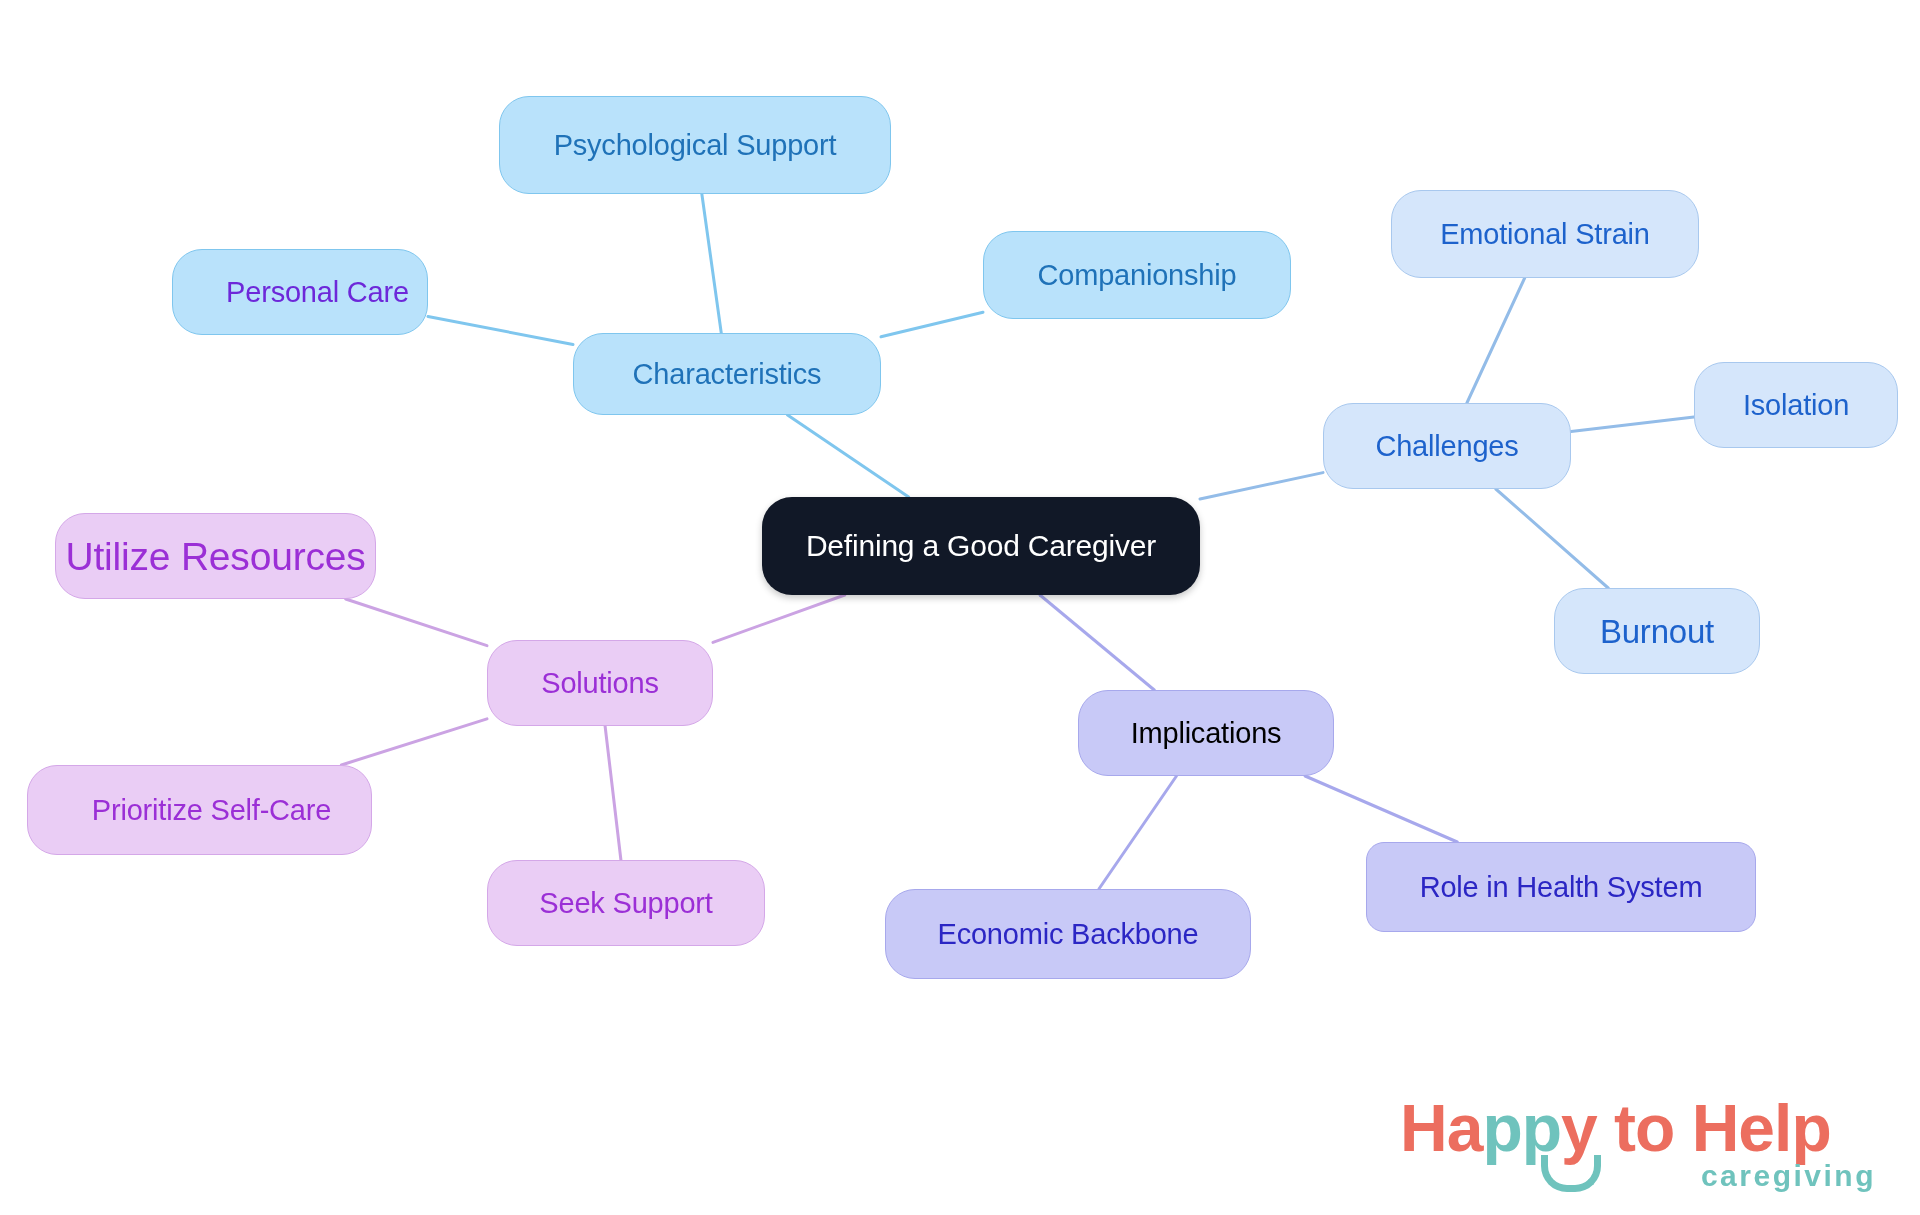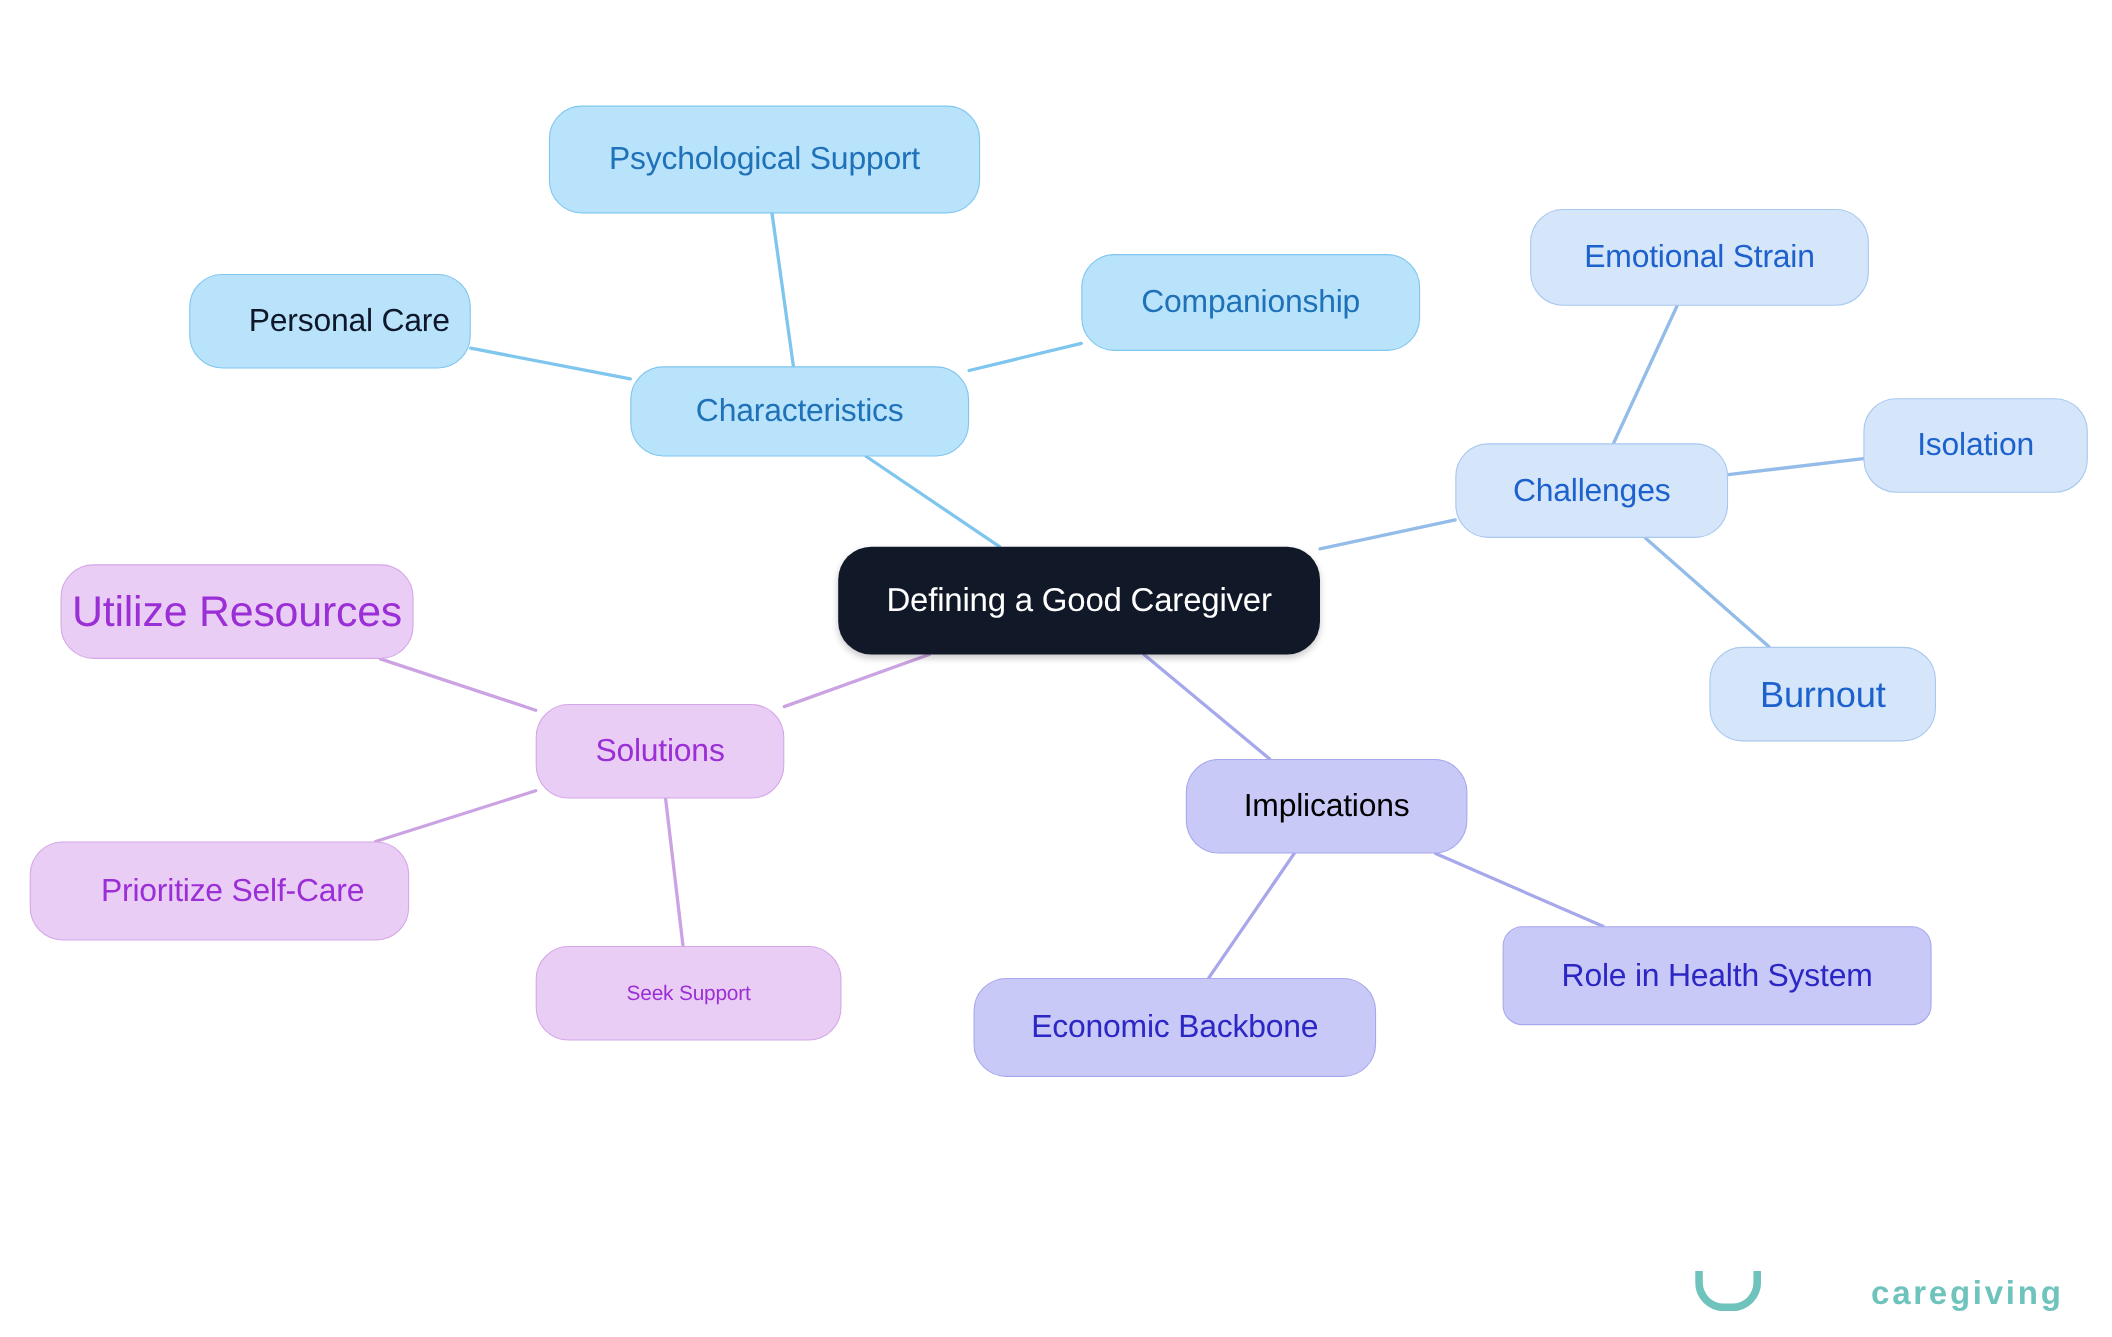--- a/index.html
+++ b/index.html
@@ -111,21 +111,21 @@
   <div id="node-layer">
       <div class="node root" style="left: 762px; top: 497px; width: 438px; height: 98px; background: rgb(17, 24, 39); border-color: rgb(17, 24, 39); color: rgb(255, 255, 255); font-size: 30px; border-radius: 30px;">
         <span class="label">Defining a Good Caregiver</span>
       </div>
       <div class="node" style="left: 573px; top: 333px; width: 308px; height: 82px; background: rgb(185, 226, 251); border-color: rgb(127, 198, 238); color: rgb(31, 114, 184); font-size: 29px; border-radius: 30px;">
         <span class="label">Characteristics</span>
       </div>
       <div class="node" style="left: 499px; top: 96px; width: 392px; height: 98px; background: rgb(185, 226, 251); border-color: rgb(127, 198, 238); color: rgb(31, 114, 184); font-size: 29px; border-radius: 30px;">
         <span class="label">Psychological Support</span>
       </div>
-      <div class="node" style="left: 172px; top: 249px; width: 256px; height: 86px; background: rgb(185, 226, 251); border-color: rgb(127, 198, 238); color: #0f172a; font-size: 29px; border-radius: 30px; padding-left: 35px;">
+      <div class="node" style="left: 172px; top: 249px; width: 256px; height: 86px; background: rgb(185, 226, 251); border-color: rgb(127, 198, 238); color: #6d28d9; font-size: 29px; border-radius: 30px; padding-left: 35px;">
         <span class="label">Personal Care</span>
       </div>
       <div class="node" style="left: 983px; top: 231px; width: 308px; height: 88px; background: rgb(185, 226, 251); border-color: rgb(127, 198, 238); color: rgb(31, 114, 184); font-size: 29px; border-radius: 30px;">
         <span class="label">Companionship</span>
       </div>
       <div class="node" style="left: 1323px; top: 403px; width: 248px; height: 86px; background: rgb(213, 230, 251); border-color: rgb(168, 200, 238); color: rgb(29, 98, 204); font-size: 29px; border-radius: 30px;">
         <span class="label">Challenges</span>
       </div>
       <div class="node" style="left: 1391px; top: 190px; width: 308px; height: 88px; background: rgb(213, 230, 251); border-color: rgb(168, 200, 238); color: rgb(29, 98, 204); font-size: 29px; border-radius: 30px;">
         <span class="label">Emotional Strain</span>
@@ -147,23 +147,26 @@
       </div>
       <div class="node" style="left: 487px; top: 640px; width: 226px; height: 86px; background: rgb(234, 205, 245); border-color: rgb(212, 167, 232); color: rgb(155, 47, 214); font-size: 29px; border-radius: 30px;">
         <span class="label">Solutions</span>
       </div>
       <div class="node" style="left: 55px; top: 513px; width: 321px; height: 86px; background: rgb(234, 205, 245); border-color: rgb(212, 167, 232); color: rgb(155, 47, 214); font-size: 39px; border-radius: 30px;">
         <span class="label">Utilize Resources</span>
       </div>
       <div class="node" style="left: 27px; top: 765px; width: 345px; height: 90px; background: rgb(234, 205, 245); border-color: rgb(212, 167, 232); color: rgb(155, 47, 214); font-size: 29px; border-radius: 30px; padding-left: 24px;">
         <span class="label">Prioritize Self-Care</span>
       </div>
-      <div class="node" style="left: 487px; top: 860px; width: 278px; height: 86px; background: rgb(234, 205, 245); border-color: rgb(212, 167, 232); color: rgb(155, 47, 214); font-size: 19px; border-radius: 30px;">
+      <div class="node" style="left: 487px; top: 860px; width: 278px; height: 86px; background: rgb(234, 205, 245); border-color: rgb(212, 167, 232); color: rgb(155, 47, 214); font-size: 29px; border-radius: 30px;">
         <span class="label">Seek Support</span>
       </div>
     </div>
 
   <div id="logo">
+    <div class="logo-main">
+      <span style="color: rgb(236, 110, 95);">Ha</span><span style="color: rgb(111, 195, 189);">pp</span><span style="color: rgb(236, 110, 95);">y</span><span style="color: rgb(236, 110, 95);"> to Help</span>
+    </div>
     <div class="logo-smile"></div>
     <div class="logo-sub" style="color: rgb(111, 195, 189);">caregiving</div>
   </div>
 
 </div>
 
 </body></html>

